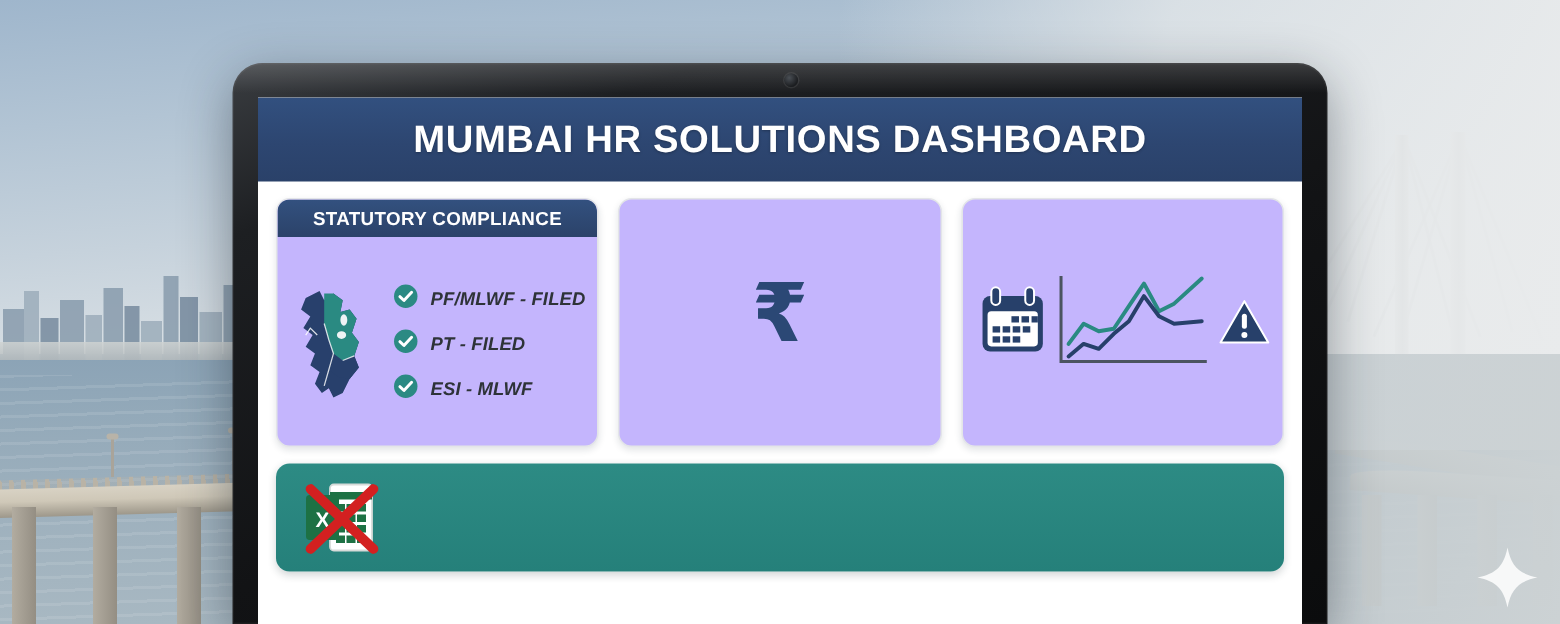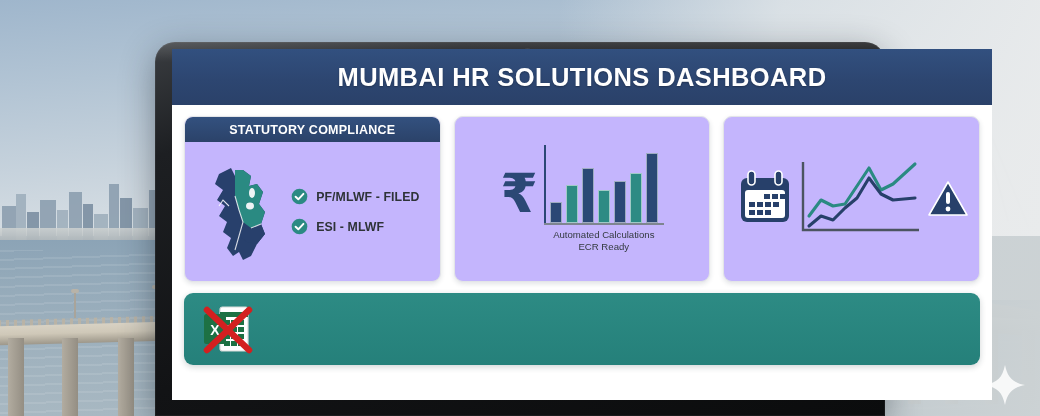--- a/index.html
+++ b/index.html
@@ -86,21 +86,21 @@
     content:"";position:absolute;left:0;top:0;width:100%;height:20px;
     border-radius:20px 20px 0 0;
     background:linear-gradient(180deg,rgba(255,255,255,.16),rgba(255,255,255,0));
   }
   .cam{
     position:absolute;left:368px;top:7px;width:9px;height:9px;border-radius:50%;
     background:radial-gradient(circle at 35% 32%,#4a4f55,#1b1d20 70%);
     box-shadow:0 0 0 1px rgba(255,255,255,.08);
   }
   .screen{
-    position:absolute;left:17px;top:7px;width:820px;height:351px;
+    position:absolute;left:17px;top:23px;width:696px;height:351px;
     background:#ffffff;overflow:hidden;
   }
 
   
   .hdr{
     height:56px;width:100%;
     background:linear-gradient(180deg,#32507f 0%,#2d4671 55%,#2a4169 100%);
     display:flex;align-items:center;justify-content:center;
   }
   .hdr h1{
@@ -122,21 +122,21 @@
     color:#fff;font-size:12.5px;font-weight:bold;letter-spacing:.25px;
     border-radius:7px 7px 0 0;
   }
   .card-hd.navy{background:linear-gradient(180deg,#33517f,#2b4269);}
   .card-hd.teal{background:linear-gradient(180deg,#2f928a,#26807a);}
   .card-bd{flex:1;display:flex;align-items:center;justify-content:center;gap:8px;padding:4px 8px;box-sizing:border-box;}
 
   
   .compliance-body{justify-content:center;gap:12px;}
   .checks{display:flex;flex-direction:column;gap:13px;}
-  .chk{display:flex;align-items:center;gap:8px;}
+  .chk{display:flex;align-items:flex-end;gap:8px;font-style:italic;}
   .chk .dot{width:17px;height:17px;flex:0 0 17px;}
   .chk span.lbl{font-size:12.3px;font-weight:bold;color:#2e3338;letter-spacing:.1px;white-space:nowrap;}
 
   
   .pf-body{gap:6px;}
   .rupee{font-size:54px;font-weight:bold;color:#2b4875;line-height:1;margin-top:-12px;}
   .chartwrap{display:flex;flex-direction:column;align-items:center;}
   .bars{position:relative;width:120px;height:80px;}
   .axis-y{position:absolute;left:0;top:0;width:2.5px;height:80px;background:#2b4875;}
   .axis-x{position:absolute;left:0;bottom:0;width:120px;height:2.5px;background:#7e8590;}
@@ -260,46 +260,36 @@
                   <circle cx="10" cy="10" r="9.2" fill="#2b8a83"></circle>
                   <path d="M5.4 10.3 L8.6 13.3 L14.6 6.9" stroke="#ffffff" stroke-width="2.3" fill="none" stroke-linecap="round" stroke-linejoin="round"></path>
                 </svg>
                 <span class="lbl">PF/MLWF - FILED</span>
               </div>
               <div class="chk">
                 <svg class="dot" viewBox="0 0 20 20">
                   <circle cx="10" cy="10" r="9.2" fill="#2b8a83"></circle>
                   <path d="M5.4 10.3 L8.6 13.3 L14.6 6.9" stroke="#ffffff" stroke-width="2.3" fill="none" stroke-linecap="round" stroke-linejoin="round"></path>
                 </svg>
+                <span class="lbl">PT - FILED</span>
+              </div>
+              <div class="chk">
+                <svg class="dot" viewBox="0 0 20 20">
+                  <circle cx="10" cy="10" r="9.2" fill="#2b8a83"></circle>
+                  <path d="M5.4 10.3 L8.6 13.3 L14.6 6.9" stroke="#ffffff" stroke-width="2.3" fill="none" stroke-linecap="round" stroke-linejoin="round"></path>
+                </svg>
                 <span class="lbl">ESI - MLWF</span>
               </div>
             </div>
           </div>
         </div>
 
         <div class="card">
           <div class="card-bd pf-body">
             <div class="rupee">₹</div>
-            <div class="chartwrap">
-              <div class="bars" id="bars">
-                <div class="axis-y"></div>
-                <div class="axis-x"></div>
-              <div class="bar" style="left: 6px; height: 21px; background: rgb(43, 72, 117);"></div>
-                  <div class="bar" style="left: 22px; height: 38px; background: rgb(45, 139, 132);"></div>
-                  <div class="bar" style="left: 38px; height: 55px; background: rgb(43, 72, 117);"></div>
-                  <div class="bar" style="left: 54px; height: 33px; background: rgb(45, 139, 132);"></div>
-                  <div class="bar" style="left: 70px; height: 42px; background: rgb(43, 72, 117);"></div>
-                  <div class="bar" style="left: 86px; height: 50px; background: rgb(45, 139, 132);"></div>
-                  <div class="bar" style="left: 102px; height: 70px; background: rgb(43, 72, 117);"></div>
-                </div>
-              <div class="cap">
-                <span>Automated Calculations</span><br>
-                <span>ECR Ready</span>
-              </div>
-            </div>
           </div>
         </div>
 
         <div class="card">
           <div class="card-bd alerts-body">
             <svg width="60" height="58" viewBox="0 0 60 58">
               <rect x="6" y="8" width="48" height="44" rx="6" fill="#27406a"></rect>
               <rect x="10" y="20" width="40" height="28" rx="3" fill="#ffffff"></rect>
               <rect x="13" y="1" width="7" height="14" rx="3.5" fill="#27406a" stroke="#ffffff" stroke-width="1.6"></rect>
               <rect x="40" y="1" width="7" height="14" rx="3.5" fill="#27406a" stroke="#ffffff" stroke-width="1.6"></rect>

